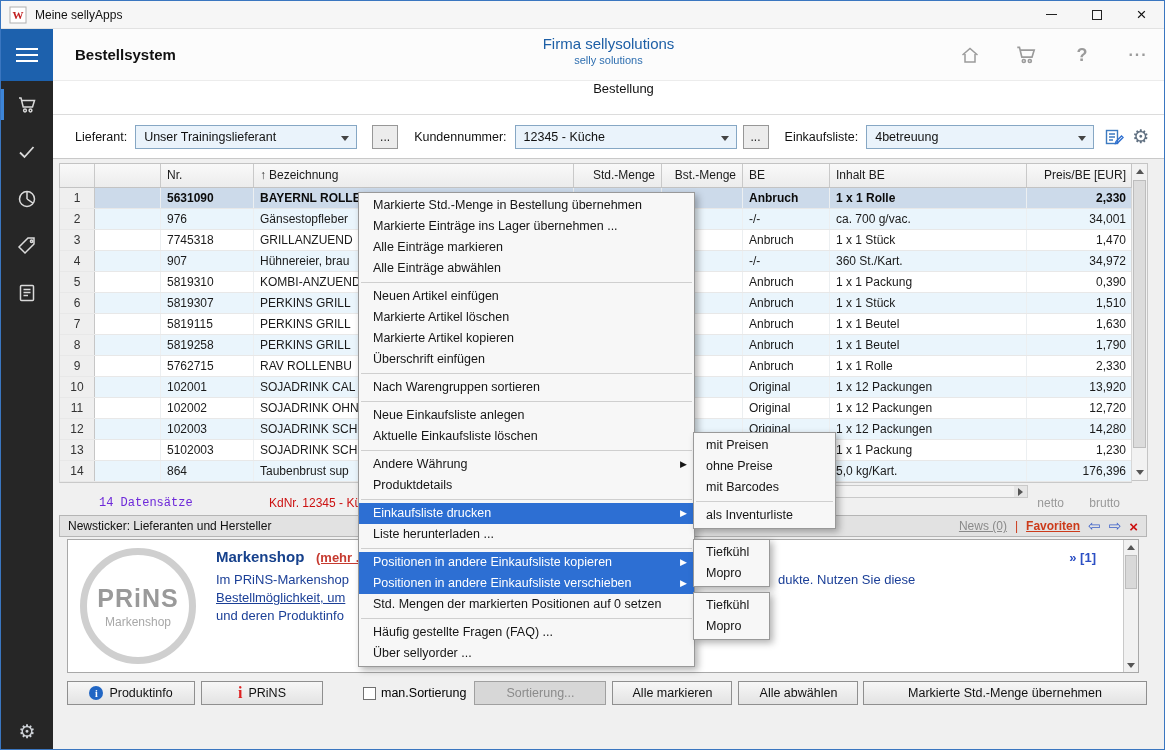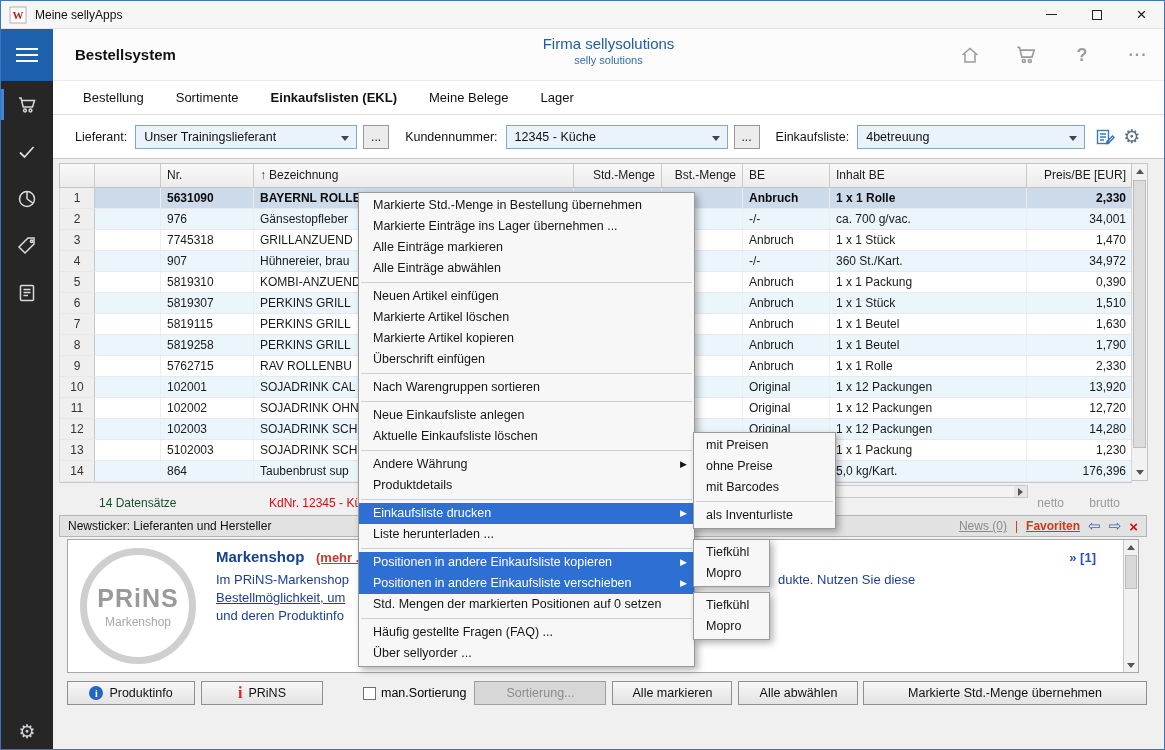--- a/index.html
+++ b/index.html
@@ -32,28 +32,28 @@
   .app-header{height:52px;background:#fcfcfc;border-bottom:1px solid #ececec;position:relative;display:flex;align-items:center;}
   .app-title{margin-left:22px;font-size:15px;font-weight:bold;color:#111;}
   .company-block{position:absolute;left:0;right:0;top:6px;text-align:center;pointer-events:none;}
   .company{font-size:15px;font-weight:normal;color:#1d5fa6;}
   .company-sub{font-size:11px;color:#2f6fb0;margin-top:2px;}
   .header-icons{position:absolute;right:12px;top:0;height:52px;display:flex;align-items:center;gap:28px;color:#9b9b9b;}
   .hi{display:grid;place-items:center;width:28px;height:28px;}
   .q-glyph{font-size:18px;font-weight:bold;color:#9b9b9b;}
   .more-glyph{font-size:16px;font-weight:bold;color:#9b9b9b;letter-spacing:1px;}
 
-  .tabbar{height:34px;background:#fff;border-bottom:1px solid #dcdcdc;display:flex;align-items:center;gap:32px;padding-left:30px;font-size:13px;color:#111;}
+  .tabbar{height:34px;background:#fff;border-bottom:1px solid #dcdcdc;display:flex;align-items:center;gap:32px;padding-left:30px;font-size:13px;color:#111;flex-direction:column;}
   .tab.active{font-weight:bold;}
 
   .filterbar{height:44px;background:#fff;border-bottom:1px solid #c9c9c9;display:flex;align-items:center;padding-left:22px;font-size:12.5px;color:#111;}
   .flabel{margin-right:8px;white-space:nowrap;}
   .combo{height:24px;background:#eaf3fb;border:1px solid #86a7c4;display:flex;align-items:center;padding:0 22px 0 8px;position:relative;white-space:nowrap;overflow:hidden;}
   .combo::after{content:"";position:absolute;right:7px;top:10px;border-left:4px solid transparent;border-right:4px solid transparent;border-top:5px solid #444;}
-  .combo.w1{width:222px;margin-right:6px;}
+  .combo.w1{width:222px;margin-right:15px;}
   .combo.w2{width:222px;margin-right:6px;}
   .combo.w3{width:228px;margin-right:10px;}
   .mini-btn{width:26px;height:24px;background:#ececec;border:1px solid #979797;display:grid;place-items:center;font-size:12px;color:#222;margin-right:16px;}
   .ficon{margin-right:8px;display:grid;place-items:center;}
   .fgear{font-size:19px;color:#5f6f80;}
 
   
   .grid-wrap{display:flex;margin:4px 0 0 6px;}
   .grid{width:1073px;font-size:12px;color:#1a1a1a;}
   .grid-header,.grid-row{display:grid;grid-template-columns:35px 66px 93px 320px 88px 81px 87px 197px 106px;}
@@ -73,21 +73,21 @@
   .vs-btn{height:15px;display:grid;place-items:center;}
   .vs-btn.bottom{position:absolute;bottom:0;left:0;right:0;}
   .tri-up{width:0;height:0;border-left:4px solid transparent;border-right:4px solid transparent;border-bottom:5px solid #555;}
   .tri-down{width:0;height:0;border-left:4px solid transparent;border-right:4px solid transparent;border-top:5px solid #555;}
   .tri-right{width:0;height:0;border-top:4px solid transparent;border-bottom:4px solid transparent;border-left:5px solid #555;}
   .vs-thumb{position:absolute;top:16px;left:1px;right:1px;height:268px;background:#dcdcdc;border:1px solid #bdbdbd;}
 
   .grid-footer{position:relative;width:1089px;margin-left:6px;height:30px;font-size:12px;}
   .hscroll{position:absolute;left:517px;top:2px;width:452px;height:13px;background:#f3f3f3;border:1px solid #c9c9c9;}
   .hs-btn{position:absolute;right:0;top:0;width:13px;height:11px;display:grid;place-items:center;background:#e6e6e6;}
-  .f-count{position:absolute;left:40px;top:13px;color:#14532d;}
+  .f-count{position:absolute;left:40px;top:13px;color:#6d28d9;font-family:Liberation Mono, monospace;}
   .f-kdnr{position:absolute;left:210px;top:13px;color:#cc1111;}
   .f-netto{position:absolute;right:84px;top:13px;color:#999;}
   .f-brutto{position:absolute;right:28px;top:13px;color:#999;}
 
   
   .ticker{margin:2px 17px 0 6px;height:22px;background:#e2e2e2;border:1px solid #b5b5b5;display:flex;align-items:center;font-size:12px;padding:0 8px;color:#111;}
   .ticker-right{margin-left:auto;display:flex;align-items:center;gap:8px;}
   .t-news{color:#8a8a8a;text-decoration:underline;}
   .t-div{color:#cc3a1a;}
   .t-fav{color:#cc3a1a;text-decoration:underline;font-weight:bold;}

